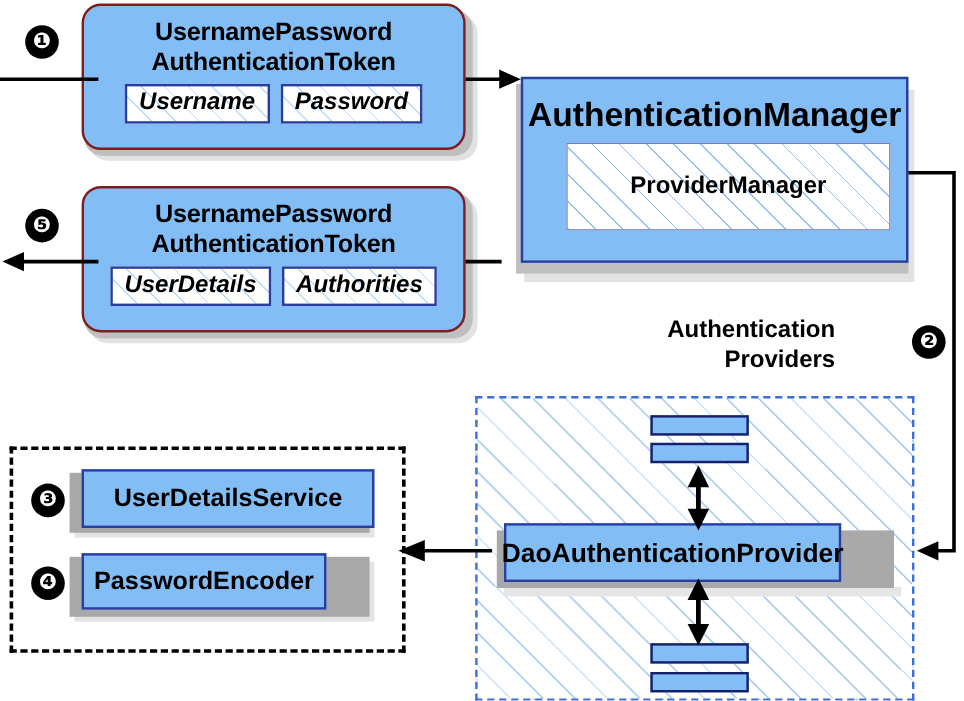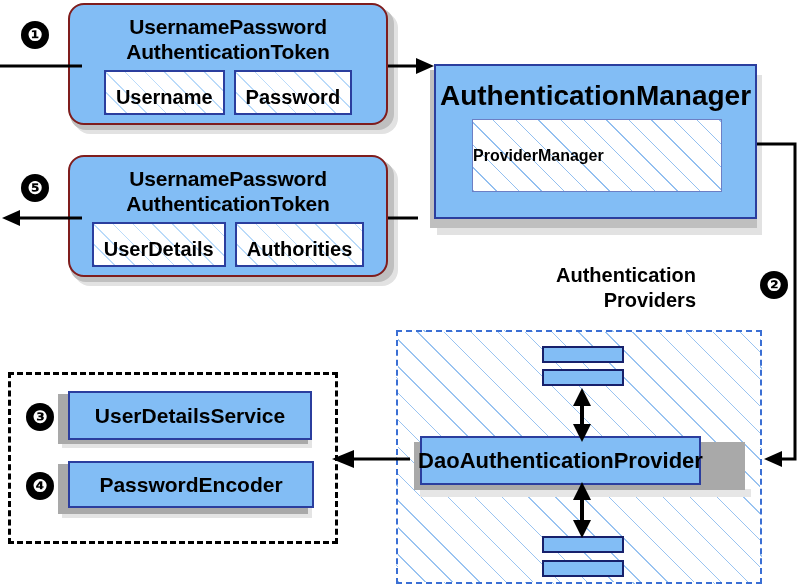--- a/index.html
+++ b/index.html
@@ -71,23 +71,24 @@
     gap: 9px;
     margin-top: 6px;
   }
   .field-chip {
     background: #ffffff;
     border: 2px solid #2b3e9e;
     box-sizing: border-box;
     font-size: 20px;
     font-weight: bold;
     color: #000;
-    padding: 14px 10px 4px 10px;
+    padding: 2px 10px 4px 10px;
     text-align: center;
     background-image: repeating-linear-gradient(45deg, rgba(130,189,245,0.55) 0 1px, rgba(0,0,0,0) 1px 14px);
+    font-style: italic;
   }
 
   
   .mgr-shadow {
     position: absolute;
     background: #bfbfbf;
     z-index: 1;
   }
   .mgr-shadow2 {
     position: absolute;
@@ -105,29 +106,30 @@
     text-align: center;
     font-size: 28px;
     font-weight: bold;
     color: #000;
     padding-top: 14px;
   }
   .mgr-inner {
     position: absolute;
     left: 36px;
     top: 53px;
-    width: 250px;
+    width: 270px;
     height: 73px;
     background: #ffffff;
     border: 1px solid #6d7fc4;
     box-sizing: border-box;
     background-image: repeating-linear-gradient(45deg, rgba(110,170,235,0.75) 0 1px, rgba(0,0,0,0) 1px 16px);
     display: flex;
     align-items: center;
-    font-size: 16px;
+    justify-content: center;
+    font-size: 20px;
     font-weight: bold;
     color: #000;
   }
 
   
   .providers-label {
     position: absolute;
     text-align: right;
     font-size: 20px;
     font-weight: bold;
@@ -310,17 +312,17 @@
   <div class="services-region" style="left:8px; top:372px; width:330px; height:172px;"></div>
 
   <div class="svc-shadow2" style="left:62px; top:398px; width:250px; height:50px;"></div>
   <div class="svc-shadow" style="left:58px; top:394px; width:250px; height:50px;"></div>
   <div class="svc-box" style="left:68px; top:391px; width:244px; height:49px;">
     <span>UserDetailsService</span>
   </div>
 
   <div class="svc-shadow2" style="left:62px; top:468px; width:250px; height:50px;"></div>
   <div class="svc-shadow" style="left:58px; top:464px; width:250px; height:50px;"></div>
-  <div class="svc-box" style="left:68px; top:461px; width:246px; height:47px;">
+  <div class="svc-box" style="left:68px; top:461px; width:204px; height:47px;">
     <span>PasswordEncoder</span>
   </div>
 
 </div>
 
 </body></html>

